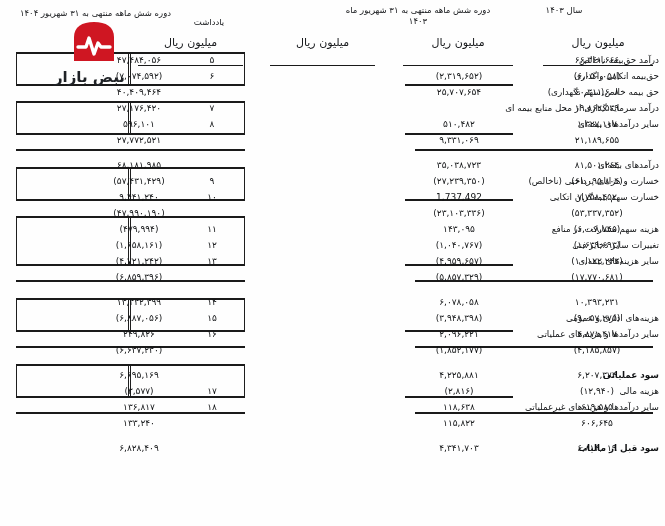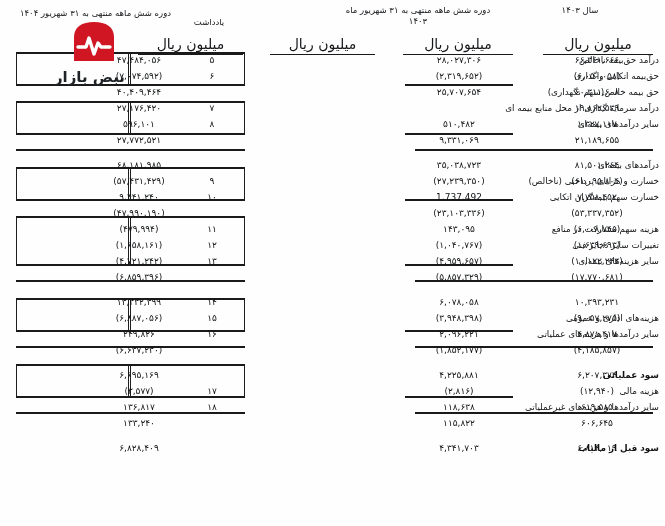--- a/index.html
+++ b/index.html
@@ -35,33 +35,33 @@
     position: absolute;
     text-align: center;
     font-size: 8.5px;
     line-height: 11px;
     letter-spacing: 0;
     color: #15171a;
   }
   .hdr-note   { right: 428px; top: 17px; width: 56px; }
   .hdr-col1   { right: 482px; top: 8px;  width: 175px; }
   .hdr-col2   { right: 172px; top: 5px;  width: 150px; }
-  .hdr-col3   { right: 10px;  top: 5px;  width: 150px; }
+  .hdr-col3   { right: 26px;  top: 5px;  width: 150px; }
 
   .unit-row {
     position: absolute;
     top: 36px; left: 0; right: 0;
     height: 14px;
   }
   .unit {
     position: absolute;
     text-align: center;
-    font-size: 14px;
+    font-size: 11px;
     color: #15171a;
-    padding-bottom: 2px;
+    padding-bottom: 16px;
   }
   .unit-3 { right: 12px;  width: 110px; border-bottom: 1.6px solid #1a1a1a; }
   .unit-2 { right: 152px; width: 110px; border-bottom: 1.6px solid #1a1a1a; }
   .unit-1 { right: 290px; width: 105px; border-bottom: 1.6px solid #1a1a1a; }
   .unit-0 { right: 422px; width: 105px; border-bottom: 1.6px solid #1a1a1a; }
 
   
   .tbl {
     position: absolute;
     top: 52px;
@@ -231,21 +231,20 @@
     <div class="hline" style="right:420px; top:344px; width:229px;"></div>
     <div class="hline thick" style="right:152px; top:344px; width:108px;"></div>
 
     <div class="hline thick" style="right:12px;  top:360px; width:238px;"></div>
     <div class="hline thick" style="right:420px; top:360px; width:229px;"></div>
 
     <div class="row">
       <div class="c c-label">درآمد حق‌بیمه ناخالص</div>
       <div class="c c-note">۵</div>
       <div class="c c-a">۴۷,۴۸۴,۰۵۶</div>
-      <div class="c c-b">۲۸,۰۲۷,۳۰۶</div>
       <div class="c c-c">۶۶,۳۶۱,۶۶۶</div>
     </div>
 
     <div class="row">
       <div class="c c-label">حق‌بیمه اتکایی واگذاری</div>
       <div class="c c-note">۶</div>
       <div class="c c-a">(۷,۰۷۴,۵۹۲)</div>
       <div class="c c-b">(۲,۳۱۹,۶۵۲)</div>
       <div class="c c-c">(۶,۰۵۰,۰۵۸)</div>
     </div>

